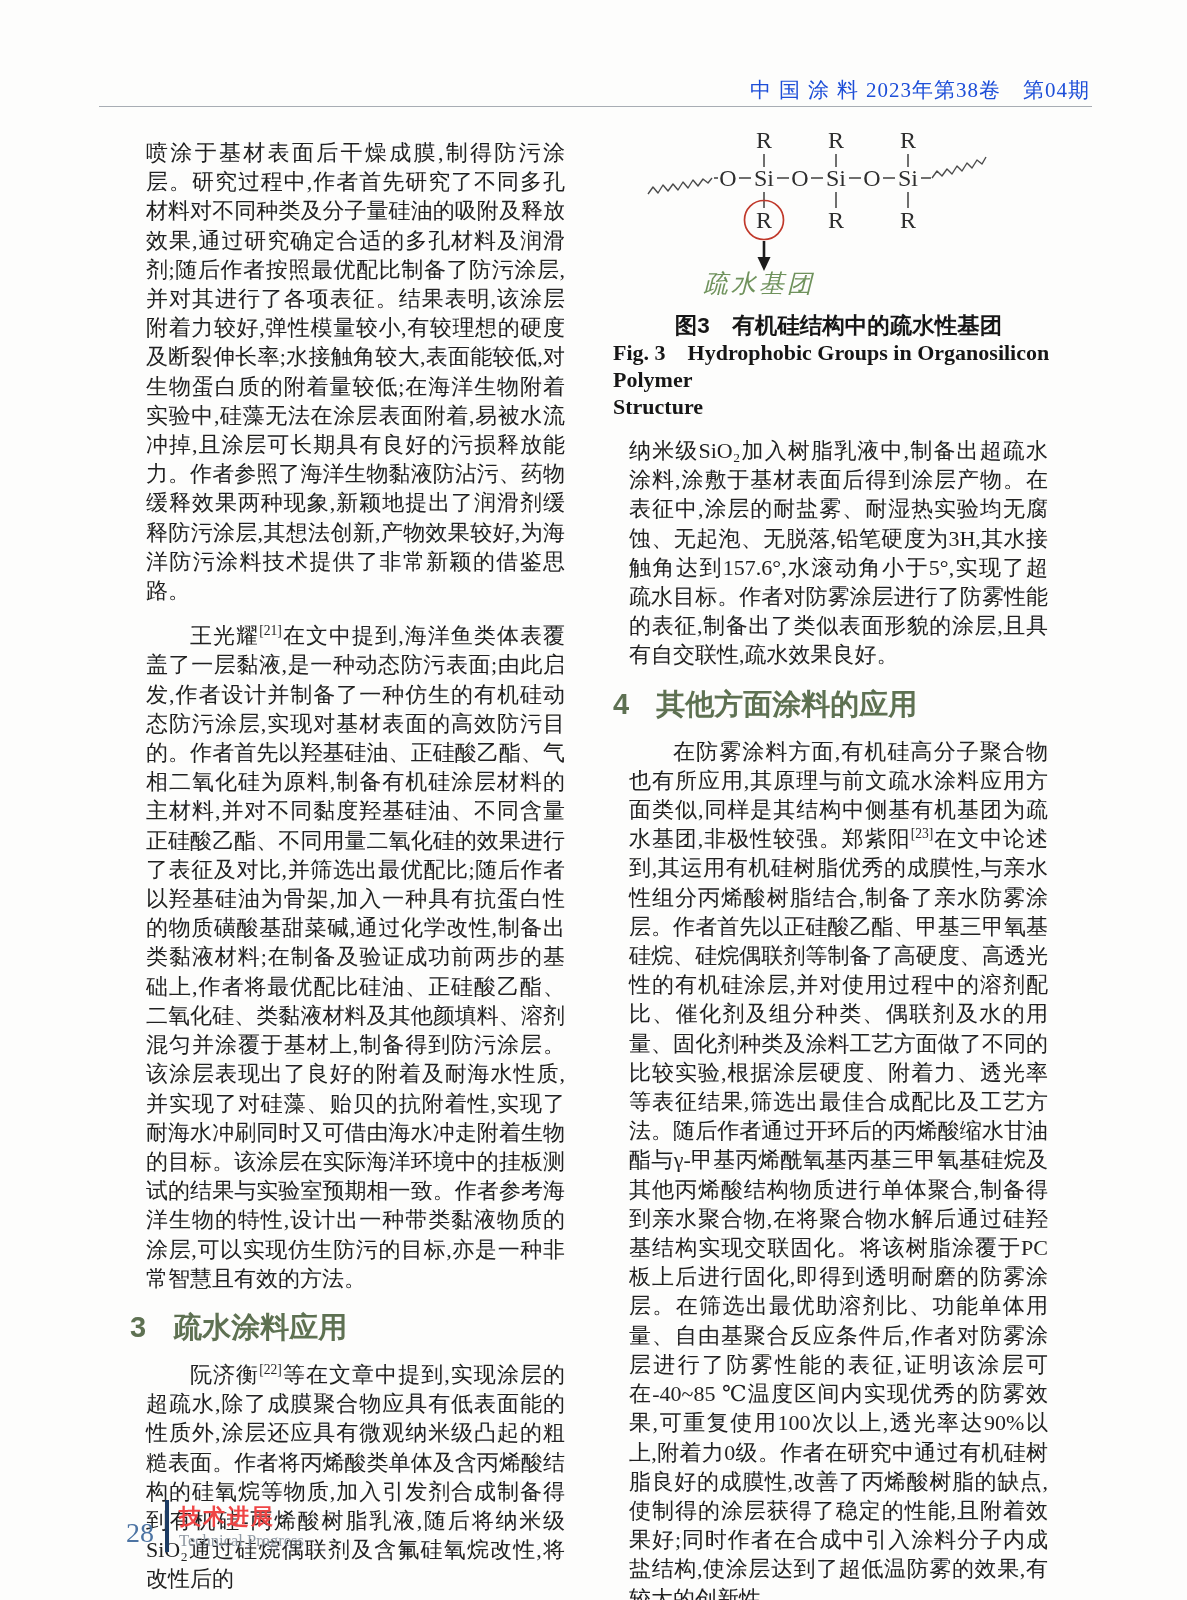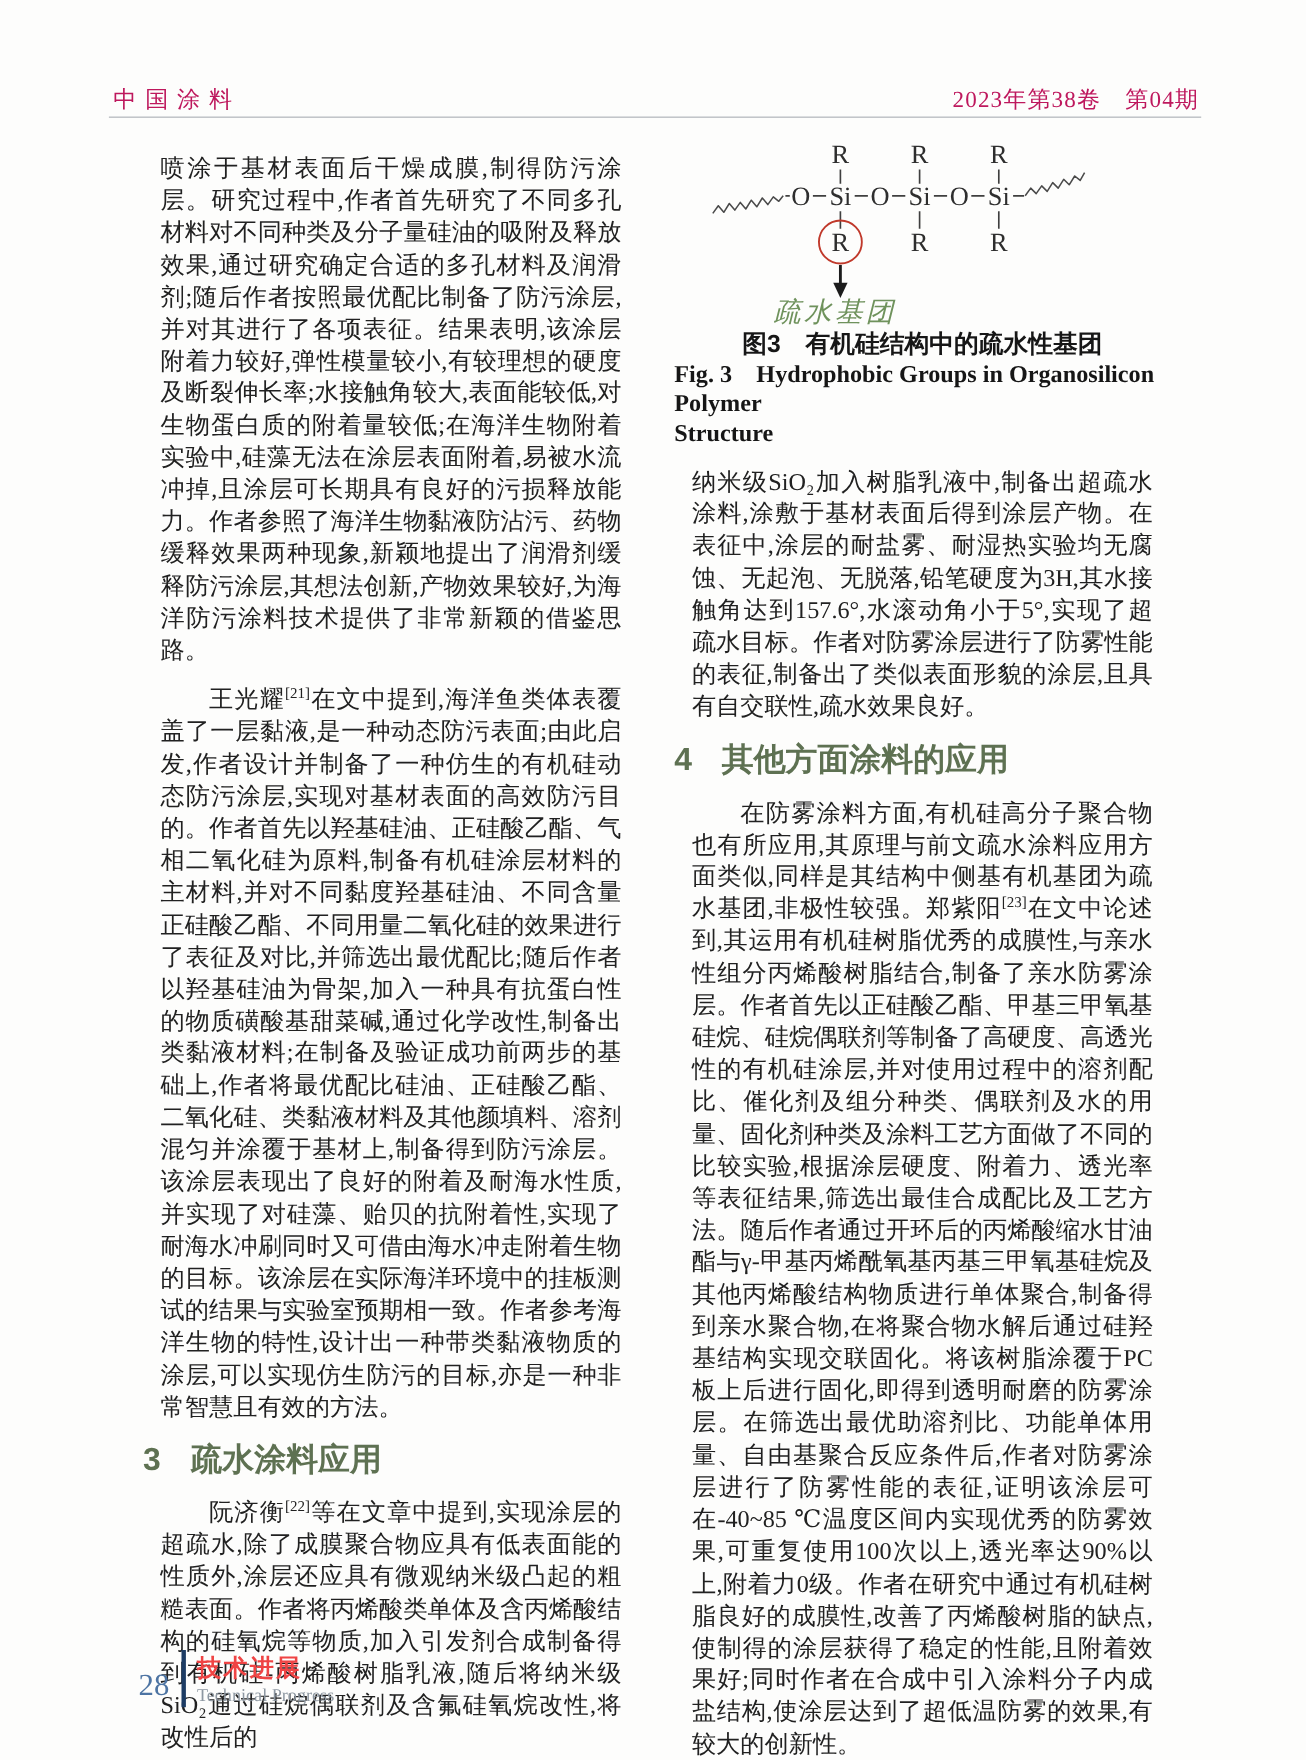--- a/index.html
+++ b/index.html
@@ -6,22 +6,22 @@
   body{
     width:1187px;height:1600px;background:#fdfdfc;position:relative;
     font-family:"Liberation Serif","DejaVu Serif",serif;color:#212121;
     -webkit-font-smoothing:antialiased;
   }
   .page{position:absolute;inset:0;overflow:hidden;}
 
   
   .page-header{
     position:absolute;left:103px;right:97px;top:76px;
-    display:flex;justify-content:space-between;align-items:baseline;
-    font-size:21px;color:#be185d;
+    display:flex;justify-content:flex-end;align-items:baseline;
+    font-size:21px;color:#1d4ed8;
   }
   .journal-name{letter-spacing:8px;}
   .issue-info{letter-spacing:1px;}
   .header-rule{position:absolute;left:99px;right:95px;top:106px;border-top:1.5px solid #a8adb4;}
 
   
   .columns{position:absolute;top:122px;left:130px;width:934px;display:flex;gap:32px;}
   .col{width:451px;font-size:22px;line-height:29.2px;text-align:justify;text-justify:inter-ideograph;}
   .col p{margin:16px;text-indent:2em;}
   .col p.noindent{text-indent:0;}
@@ -32,21 +32,21 @@
     font-weight:bold;color:#5e7152;font-size:29px;line-height:34px;
     margin:17px 0 11px 0;text-indent:0;display:flex;align-items:baseline;
   }
   h2.section .sec-num{margin-right:27px;}
 
   
   figure{margin:6px 0 8px 0;text-align:center;}
   figure svg{display:block;margin:0 auto;}
   .cap-cn{
     font-family:"Liberation Sans","DejaVu Sans",sans-serif;
-    font-weight:bold;font-size:22.5px;line-height:27px;color:#161616;margin-top:3px;
+    font-weight:bold;font-size:22.5px;line-height:27px;color:#161616;margin-top:16px;
     text-align:center;text-indent:0;
   }
   .cap-en{
     font-family:"Liberation Serif","DejaVu Serif",serif;font-weight:bold;
     font-size:22px;line-height:27px;color:#161616;text-align:left;text-indent:0;
   }
 
   
   .atom{font-family:"Liberation Serif","DejaVu Serif",serif;font-size:24px;fill:#2e2e2e;}
   .bond{stroke:#3f3f3f;stroke-width:1.5;}

